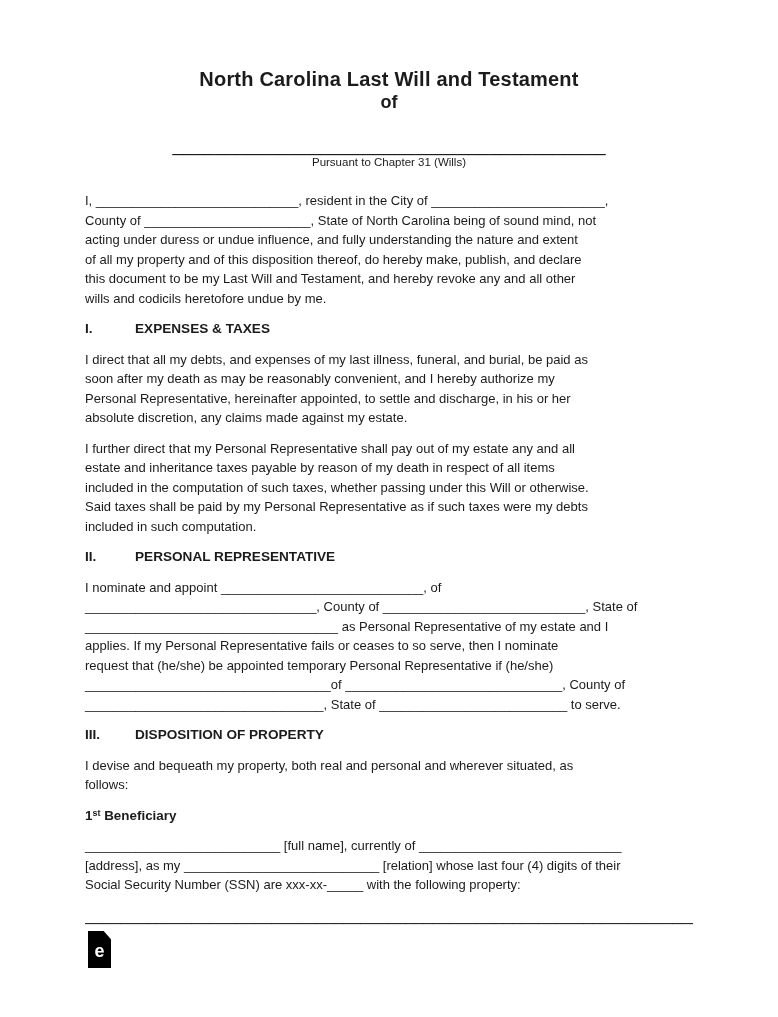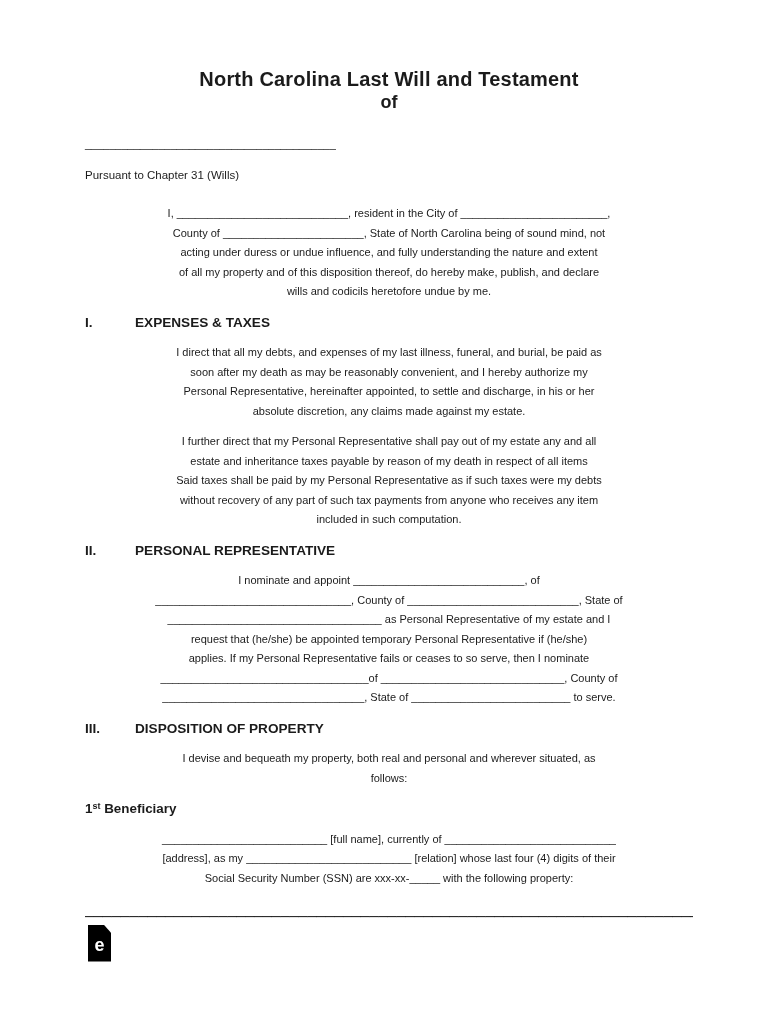--- a/index.html
+++ b/index.html
@@ -24,35 +24,35 @@
     letter-spacing: 0.2px;
   }
   .doc-subtitle {
     text-align: center;
     font-size: 18px;
     font-weight: bold;
     line-height: 17px;
     margin-top: 2px;
   }
   .name-blank {
-    font-size: 11px;
+    text-align: center;
+    font-size: 19px;
     line-height: 19px;
     margin-top: 24px;
     white-space: pre;
   }
   .pursuant {
+    text-align: center;
     font-size: 11.5px;
     line-height: 16px;
-    margin-top: 13px;
   }
   .para {
-    font-size: 11px;
+    font-size: 13px;
     line-height: 19.5px;
     margin-top: 11px;
-    text-align: center;
   }
   .para.opening { margin-top: 21px; }
   .para .line { white-space: pre; }
   .heading {
     display: flex;
     font-size: 13.6px;
     font-weight: bold;
     line-height: 19.5px;
     margin-top: 11px;
   }
@@ -100,51 +100,52 @@
   <div class="doc-title">North Carolina Last Will and Testament</div>
   <div class="doc-subtitle">of</div>
   <div class="name-blank">_________________________________________</div>
   <div class="pursuant">Pursuant to Chapter 31 (Wills)</div>
 
   <div class="para opening">
       <div class="line">I, ____________________________, resident in the City of ________________________,</div>
       <div class="line">County of _______________________, State of North Carolina being of sound mind, not</div>
       <div class="line">acting under duress or undue influence, and fully understanding the nature and extent</div>
       <div class="line">of all my property and of this disposition thereof, do hereby make, publish, and declare</div>
+      <div class="line">this document to be my Last Will and Testament, and hereby revoke any and all other</div>
       <div class="line">wills and codicils heretofore undue by me.</div>
     </div>
 
   <div class="heading">
     <span class="numeral">I.</span>
     <span class="label">EXPENSES &amp; TAXES</span>
   </div>
   <div class="para">
       <div class="line">I direct that all my debts, and expenses of my last illness, funeral, and burial, be paid as</div>
       <div class="line">soon after my death as may be reasonably convenient, and I hereby authorize my</div>
       <div class="line">Personal Representative, hereinafter appointed, to settle and discharge, in his or her</div>
       <div class="line">absolute discretion, any claims made against my estate.</div>
     </div>
   <div class="para">
       <div class="line">I further direct that my Personal Representative shall pay out of my estate any and all</div>
       <div class="line">estate and inheritance taxes payable by reason of my death in respect of all items</div>
+      <div class="line">included in the computation of such taxes, whether passing under this Will or otherwise.</div>
       <div class="line">Said taxes shall be paid by my Personal Representative as if such taxes were my debts</div>
-      <div class="line">without recovery of any part of such tax payments from anyone who receives any item</div>
       <div class="line">included in such computation.</div>
     </div>
 
   <div class="heading">
     <span class="numeral">II.</span>
     <span class="label">PERSONAL REPRESENTATIVE</span>
   </div>
   <div class="para">
       <div class="line">I nominate and appoint ____________________________, of</div>
       <div class="line">________________________________, County of ____________________________, State of</div>
       <div class="line">___________________________________ as Personal Representative of my estate and I</div>
+      <div class="line">applies. If my Personal Representative fails or ceases to so serve, then I nominate</div>
       <div class="line">request that (he/she) be appointed temporary Personal Representative if (he/she)</div>
-      <div class="line">applies. If my Personal Representative fails or ceases to so serve, then I nominate</div>
       <div class="line">__________________________________of ______________________________, County of</div>
       <div class="line">_________________________________, State of __________________________ to serve.</div>
     </div>
 
   <div class="heading">
     <span class="numeral">III.</span>
     <span class="label">DISPOSITION OF PROPERTY</span>
   </div>
   <div class="para">
       <div class="line">I devise and bequeath my property, both real and personal and wherever situated, as</div>

